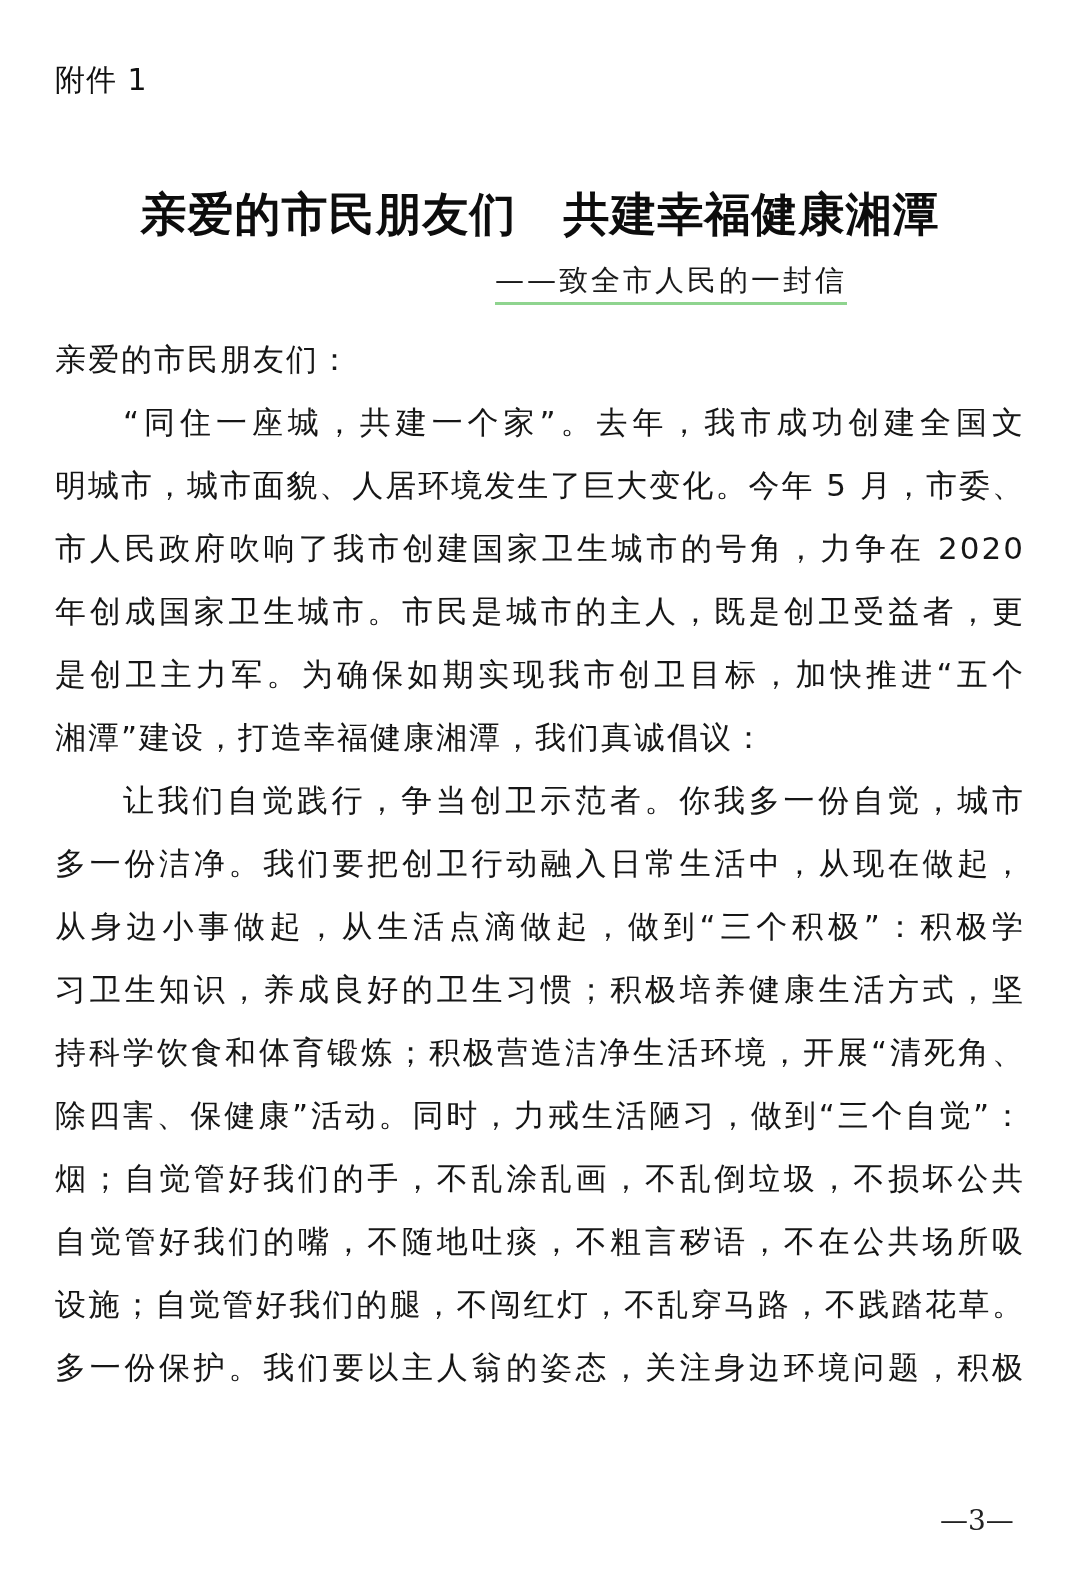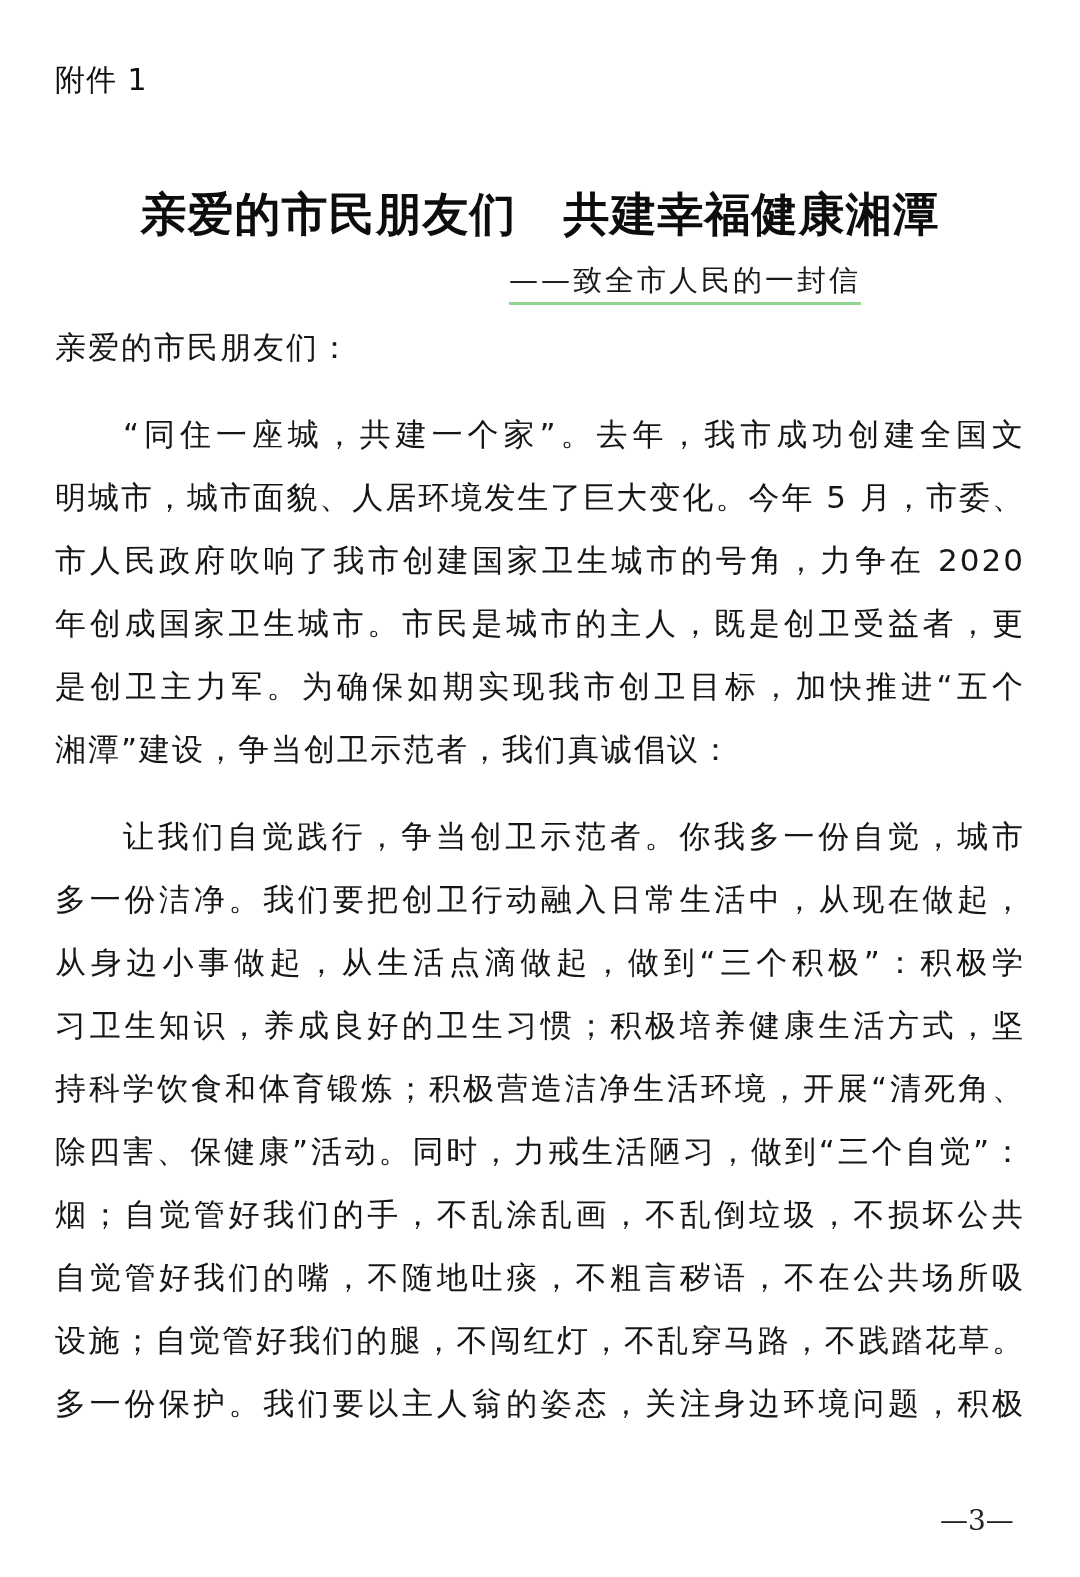--- a/index.html
+++ b/index.html
@@ -43,42 +43,40 @@
       left: 495px;
       top: 260px;
       font-family: "DejaVu Serif", "Liberation Serif", serif;
       font-size: 29px;
       line-height: 40px;
       letter-spacing: 3px;
       color: #1a1a1a;
       padding-bottom: 2px;
       border-bottom: 3px solid #8fd48f;
       white-space: nowrap;
-      margin-left: 14px;
     }
     .body-text {
       position: absolute;
       left: 55px;
-      top: 322px;
+      top: 334px;
       width: 970px;
       font-family: "DejaVu Sans", "Liberation Sans", sans-serif;
       font-size: 31px;
       color: #161616;
     }
     .line {
       height: 63px;
       line-height: 50px;
       white-space: nowrap;
       letter-spacing: 2px;
       text-align: justify;
       text-align-last: justify;
     }
     .line.indent {
       padding-left: 68px;
-      margin-top: 24px;
     }
     .line.last {
       text-align-last: left;
     }
     .page-number {
       position: absolute;
       left: 940px;
       top: 1503px;
       font-family: "DejaVu Serif", "Liberation Serif", serif;
       font-size: 28px;
@@ -98,21 +96,21 @@
   <div class="subtitle">——致全市人民的一封信</div>
 
   <div class="body-text">
     <div class="line last">亲爱的市民朋友们：</div>
 
     <div class="line indent">“同住一座城，共建一个家”。去年，我市成功创建全国文</div>
     <div class="line">明城市，城市面貌、人居环境发生了巨大变化。今年 5 月，市委、</div>
     <div class="line">市人民政府吹响了我市创建国家卫生城市的号角，力争在 2020</div>
     <div class="line">年创成国家卫生城市。市民是城市的主人，既是创卫受益者，更</div>
     <div class="line">是创卫主力军。为确保如期实现我市创卫目标，加快推进“五个</div>
-    <div class="line last">湘潭”建设，争当创卫示范者，我们真诚倡议：</div>
+    <div class="line last">湘潭”建设，打造幸福健康湘潭，我们真诚倡议：</div>
 
     <div class="line indent">让我们自觉践行，争当创卫示范者。你我多一份自觉，城市</div>
     <div class="line">多一份洁净。我们要把创卫行动融入日常生活中，从现在做起，</div>
     <div class="line">从身边小事做起，从生活点滴做起，做到“三个积极”：积极学</div>
     <div class="line">习卫生知识，养成良好的卫生习惯；积极培养健康生活方式，坚</div>
     <div class="line">持科学饮食和体育锻炼；积极营造洁净生活环境，开展“清死角、</div>
     <div class="line">除四害、保健康”活动。同时，力戒生活陋习，做到“三个自觉”：</div>
     <div class="line">烟；自觉管好我们的手，不乱涂乱画，不乱倒垃圾，不损坏公共</div>
     <div class="line">自觉管好我们的嘴，不随地吐痰，不粗言秽语，不在公共场所吸</div>
     <div class="line">设施；自觉管好我们的腿，不闯红灯，不乱穿马路，不践踏花草。</div>

